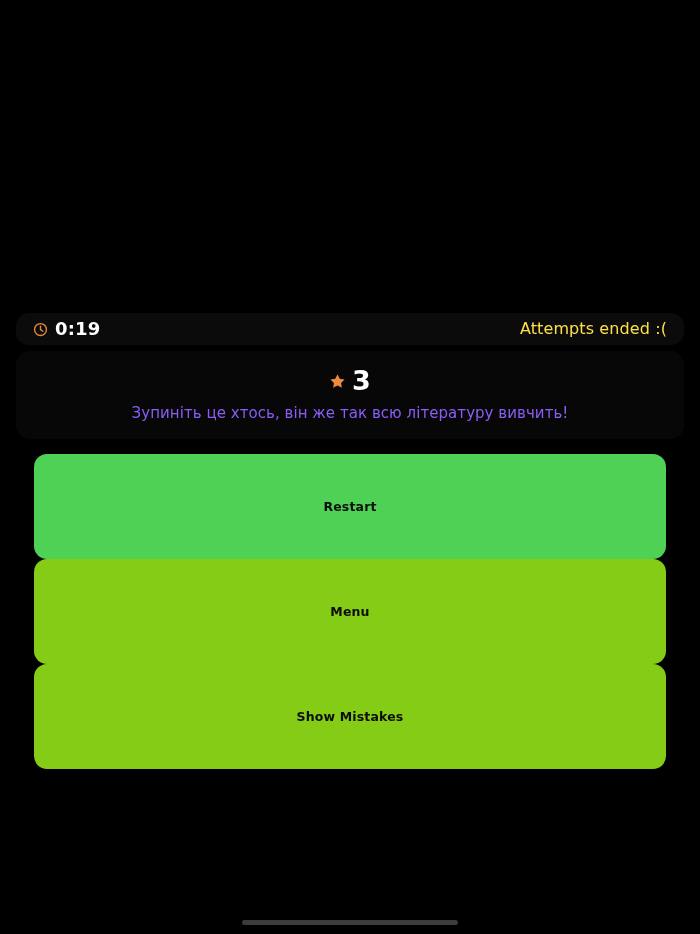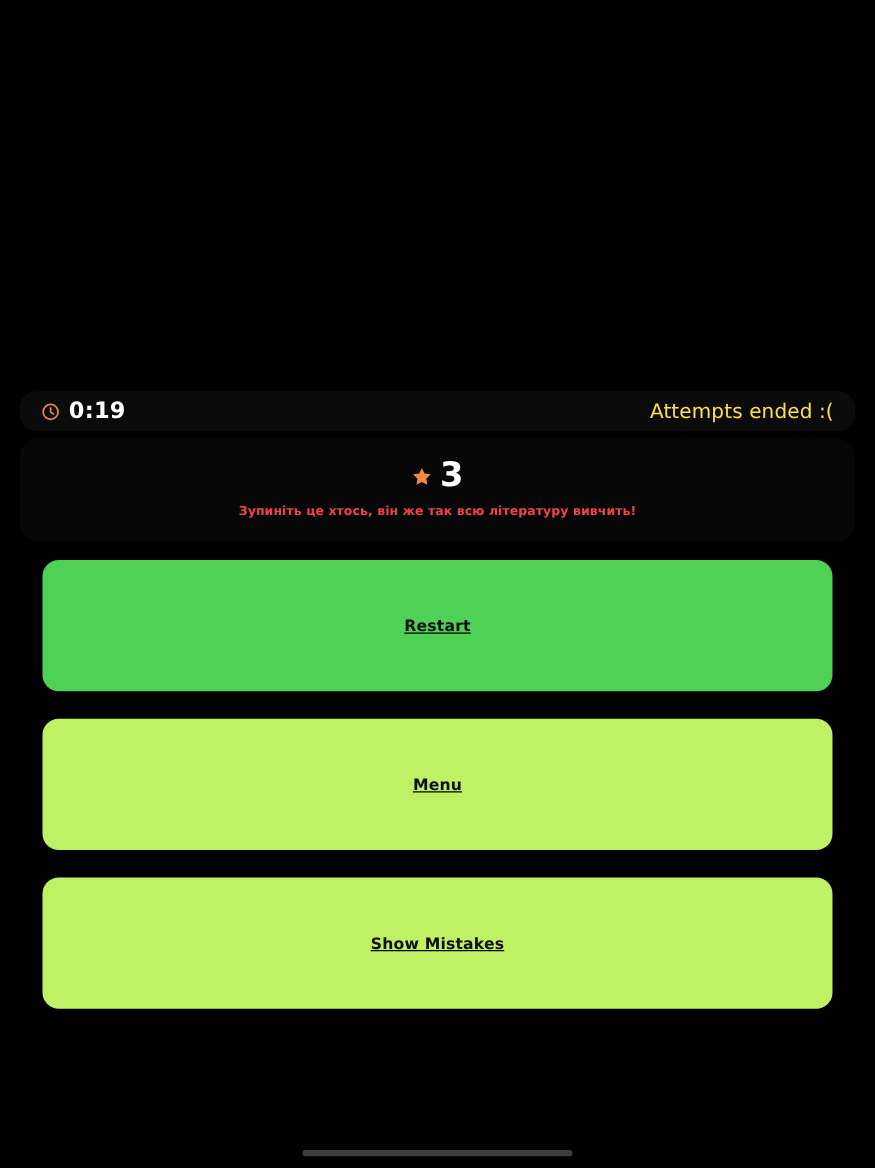--- a/index.html
+++ b/index.html
@@ -92,35 +92,34 @@
     margin-top: 3px;
   }
   .score-value {
     color: #ffffff;
     font-size: 27px;
     font-weight: 700;
     line-height: 1;
   }
   .score-message {
     margin-top: 9px;
-    color: #ef4444;
-    font-size: 10px;
-    font-weight: 700;
+    color: #8b5cf6;
+    font-size: 15px;
+    font-weight: 400;
     line-height: 1.25;
     letter-spacing: 0.05px;
   }
 
   
   .actions {
     margin: 15px 34px 0 34px;
     display: flex;
     flex-direction: column;
-    gap: 22px;
-    flex: 0 0 auto;
-    text-decoration: underline;
+    gap: 0;
+    flex: 0 0 auto;
   }
   .action-btn {
     border: none;
     border-radius: 13px;
     font-family: inherit;
     font-size: 12.5px;
     font-weight: 700;
     letter-spacing: 0.15px;
     color: #0d0d0d;
     display: flex;
@@ -130,21 +129,21 @@
     padding: 0;
     box-sizing: border-box;
     text-align: center;
   }
   .action-btn.primary {
     height: 105px;
     background: #4ed155;
   }
   .action-btn.secondary {
     height: 105px;
-    background: #bef264;
+    background: #84cc16;
     text-align: center;
   }
 
   
   .bottom-area {
     flex: 1 1 auto;
     position: relative;
   }
   .home-indicator {
     position: absolute;

